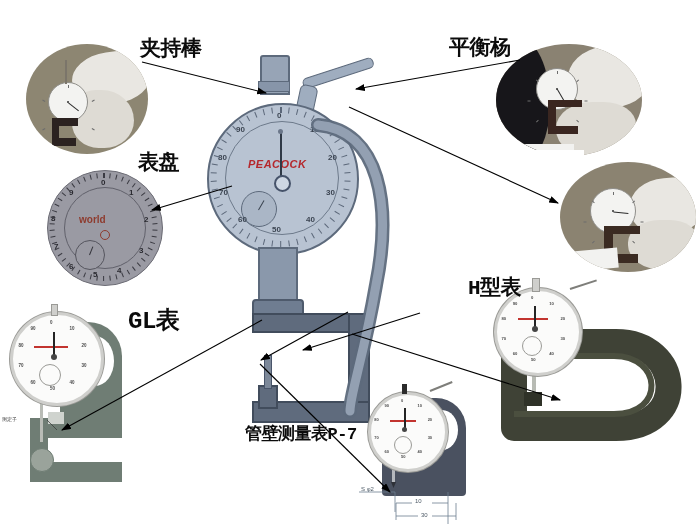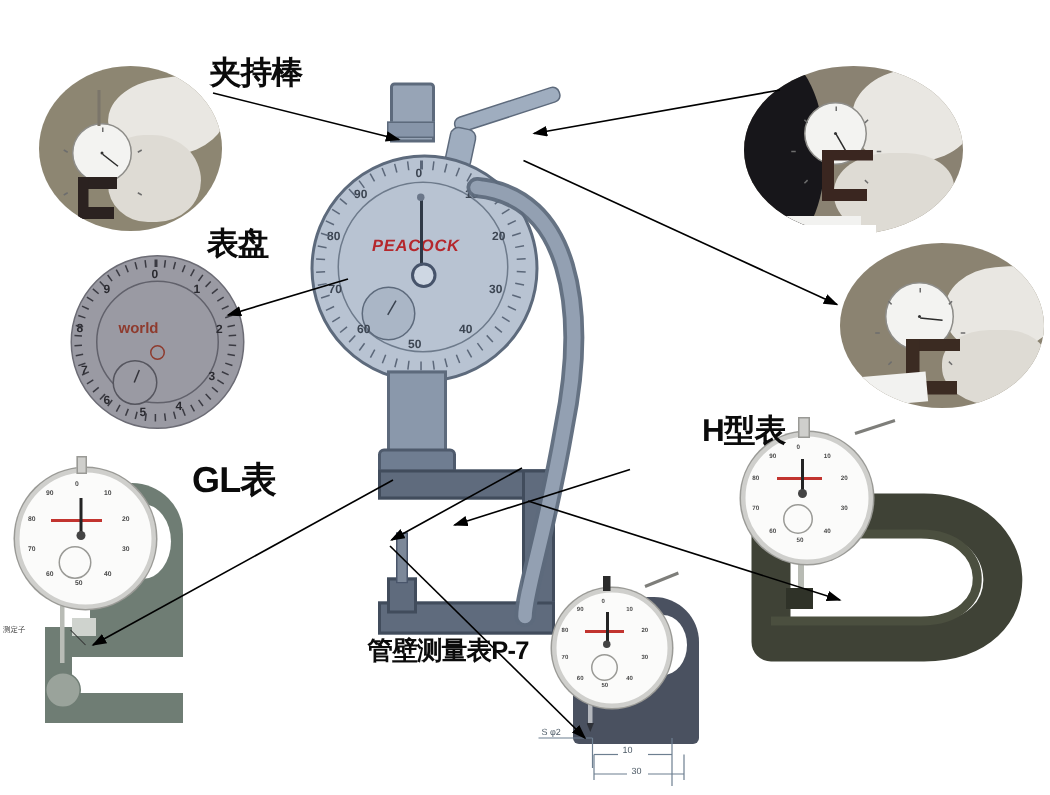--- a/index.html
+++ b/index.html
@@ -2,21 +2,21 @@
 <html><head>
 <meta charset="utf-8">
 <style>
   html,body{margin:0;padding:0;background:#ffffff;}
   body{width:700px;height:530px;position:relative;overflow:hidden;
        font-family:"Liberation Sans","DejaVu Sans",sans-serif;}
   .stage{position:absolute;inset:0;width:700px;height:530px;background:#fff;}
 
   
   .lbl{position:absolute;font-weight:bold;color:#0b0b0b;white-space:nowrap;
-       font-family:Liberation Sans, sans-serif;letter-spacing:-0.5px;}
+       font-family:Liberation Mono, monospace;letter-spacing:-0.5px;}
   .tiny{position:absolute;font-size:5px;color:#3a3a3a;white-space:nowrap;}
   .dimtxt{position:absolute;font-size:6px;color:#4d5a66;white-space:nowrap;
           font-family:"Liberation Sans",sans-serif;}
   svg.lines{position:absolute;left:0;top:0;width:700px;height:530px;overflow:visible;}
 
   
   .photo{position:absolute;border-radius:50%;overflow:hidden;}
   .ph-bg{position:absolute;inset:0;}
   .glove{position:absolute;background:#e9e7e2;border-radius:48% 40% 46% 44%;}
   .glove2{position:absolute;background:#dedbd4;border-radius:45%;}
@@ -414,18 +414,19 @@
     <line x1="420" y1="313" x2="303" y2="350" stroke="#000" stroke-width="1.1" marker-end="url(#ah)"></line>
     <line x1="348" y1="312" x2="261" y2="360" stroke="#000" stroke-width="1.1" marker-end="url(#ah)"></line>
     <line x1="260" y1="364" x2="390" y2="492" stroke="#000" stroke-width="1.1" marker-end="url(#ah)"></line>
 
     <line x1="352" y1="334" x2="560" y2="400" stroke="#000" stroke-width="1.1" marker-end="url(#ah)"></line>
 
     <line x1="47" y1="420" x2="57" y2="430" stroke="#333" stroke-width="0.7"></line>
   </svg>
 
   <div class="lbl" style="left:140px;top:34px;font-size:21px;">夹持棒</div>
+  <div class="lbl" style="left:449px;top:33px;font-size:21px;">平衡杨</div>
   <div class="lbl" style="left:138px;top:148px;font-size:21px;">表盘</div>
   <div class="lbl" style="left:468px;top:273px;font-size:21px;">H型表</div>
   <div class="lbl" style="left:128px;top:304px;font-size:24px;">GL表</div>
   <div class="lbl" style="left:245px;top:422px;font-size:17px;">管壁测量表P-7</div>
 
 </div>
 
 </body></html>

